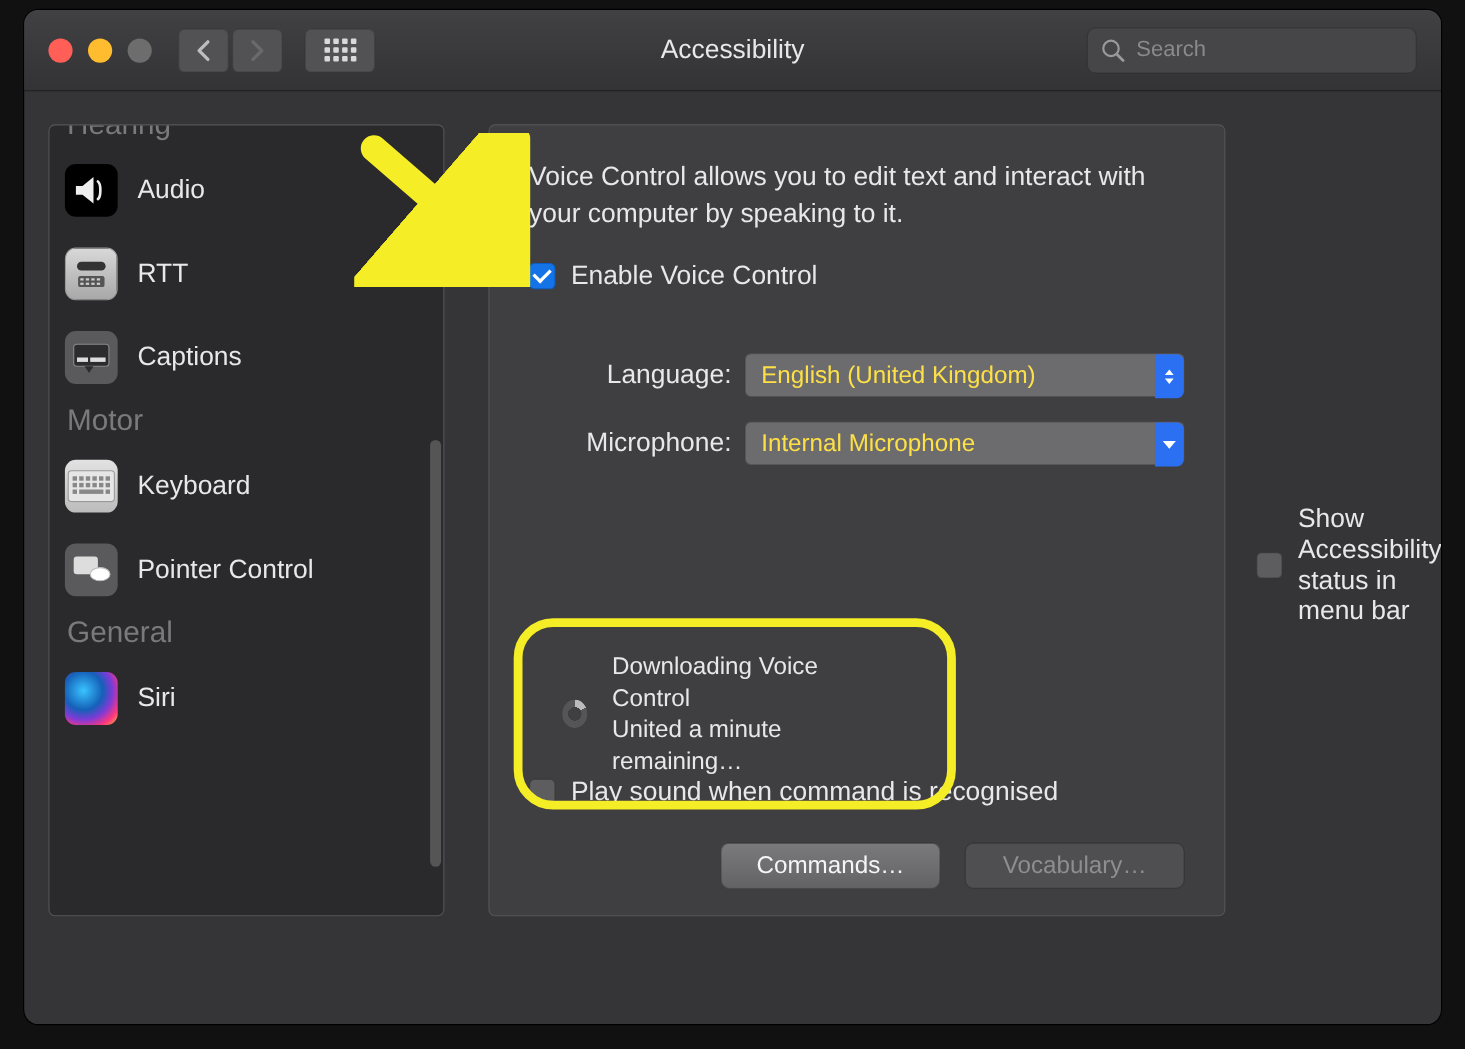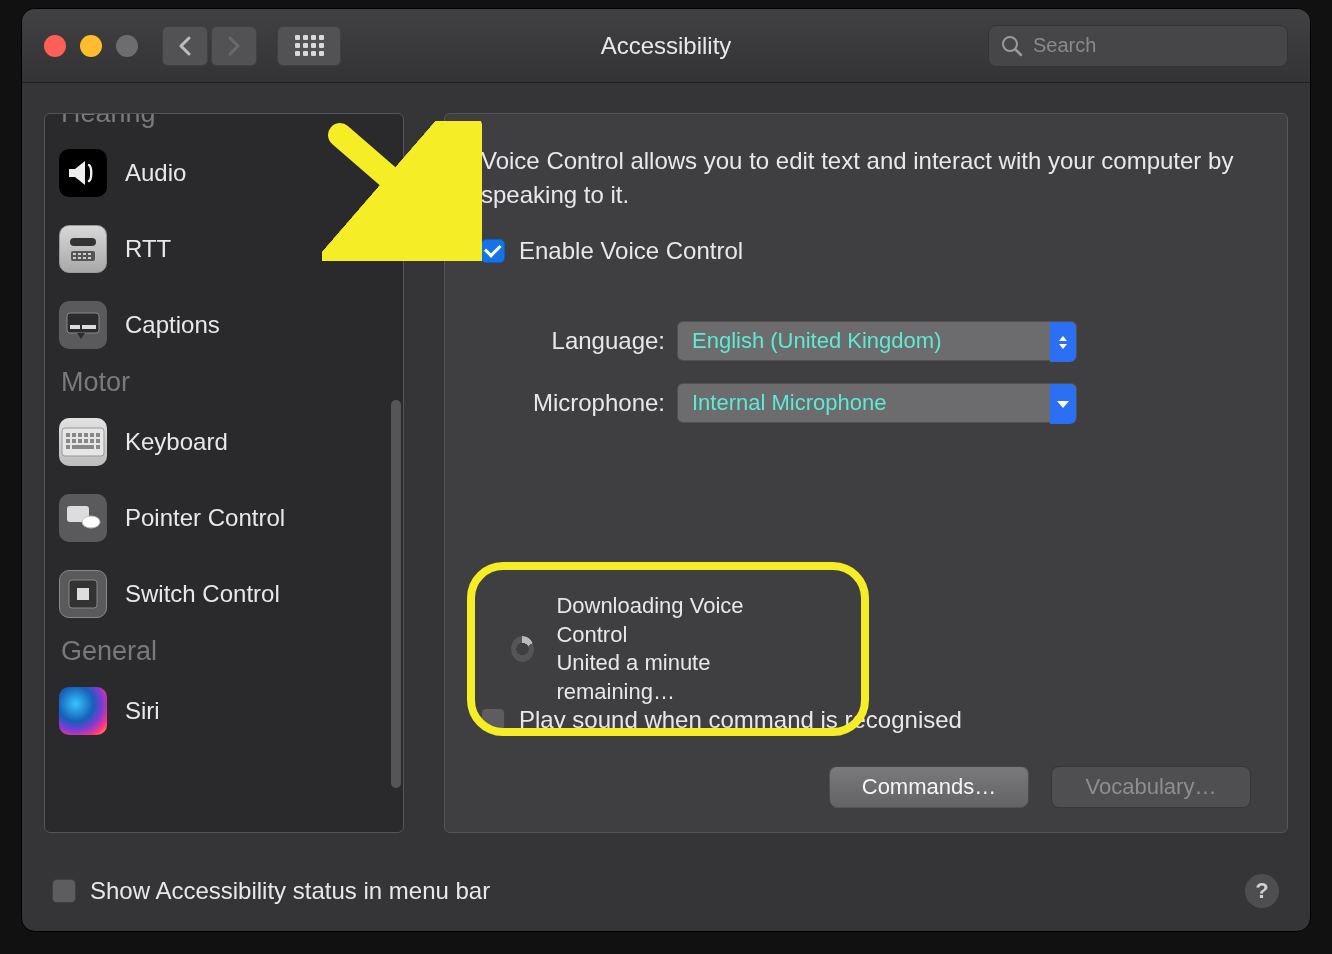--- a/index.html
+++ b/index.html
@@ -64,21 +64,21 @@
     width:300px;height:42px;background:#464648;border-radius:8px;border:1px solid rgba(0,0,0,.25);
     display:flex;align-items:center;padding:0 12px;color:var(--text-dim);
   }
   .search svg{margin-right:8px;flex:0 0 22px;}
   .search-input{
     flex:1;background:transparent;border:none;color:var(--text);font-size:20px;outline:none;
   }
   .search-input::placeholder{color:#8a8a8c;}
 
   
-  .body{flex:1;display:flex;flex-direction:column;padding:30px 22px 18px 22px;gap:20px;}
+  .body{flex:1;display:flex;padding:30px 22px 18px 22px;gap:20px;}
   .columns{flex:1;display:flex;gap:30px;min-height:0;}
 
   
   .sidebar-wrap{position:relative;width:370px;}
   .sidebar{
     width:360px;height:720px;background:var(--darkpanel);border:1px solid #555;border-radius:6px;
     overflow:hidden;position:relative;
   }
   .side-scroll{
     position:absolute;left:0;right:0;top:-20px;bottom:0;overflow:hidden;
@@ -121,21 +121,21 @@
     flex:0 0 24px;display:flex;align-items:center;justify-content:center;
   }
   .checkbox.checked{background:#1473e6;border-color:#0b5fc4;color:#fff;}
   .checkbox.checked::after{content:"";width:12px;height:7px;border-left:3px solid #fff;border-bottom:3px solid #fff;transform:rotate(-45deg) translate(1px,-2px);}
 
   .form-rows{display:flex;flex-direction:column;gap:22px;margin-bottom:auto;}
   .form-row{display:flex;align-items:center;}
   .form-label{width:196px;text-align:right;font-size:24px;padding-right:12px;}
   .select{
     width:400px;height:40px;background:var(--select);border-radius:6px;border:1px solid rgba(0,0,0,.25);
-    display:flex;align-items:center;padding:0 0 0 14px;font-size:22px;position:relative;color:#5eead4;
+    display:flex;align-items:center;padding:0 0 0 14px;font-size:22px;position:relative;color:#fde047;
   }
   .select-arrow{
     width:26px;height:40px;border-top-right-radius:6px;border-bottom-right-radius:6px;
     background:var(--blue);position:absolute;right:0;top:0;
     display:flex;align-items:center;justify-content:center;
   }
   .select-arrow .chev{width:0;height:0;border-left:4.5px solid transparent;border-right:4.5px solid transparent;}
   .select-arrow .up{border-bottom:5px solid #fff;margin-bottom:3px;}
   .select-arrow .down{border-top:5px solid #fff;}
   .select-arrow.single .down{border-top:7px solid #fff;border-left-width:6px;border-right-width:6px;}
@@ -305,29 +305,20 @@
             <div class="side-item">
               <div class="icon icon-pointer">
                 <svg width="40" height="40" viewBox="0 0 40 40">
                     <rect x="4" y="8" width="22" height="16" rx="3" fill="#ddd"></rect>
                     <ellipse cx="28" cy="24" rx="9" ry="6" fill="#fff" stroke="#bbb"></ellipse>
                   </svg>
               </div>
               <div class="label">Pointer Control</div>
             </div>
 
-            <div class="side-item">
-              <div class="icon icon-switch">
-                <svg width="36" height="36" viewBox="0 0 36 36">
-                    <rect x="4" y="4" width="28" height="28" rx="3" fill="#333" stroke="#888"></rect>
-                    <rect x="12" y="12" width="12" height="12" fill="#ddd"></rect>
-                  </svg>
-              </div>
-              <div class="label">Switch Control</div>
-            </div>
 
             <div class="section-header">General</div>
 
             <div class="side-item">
               <div class="icon icon-siri"></div>
               <div class="label">Siri</div>
             </div>
 
           </div>
           <div class="scrollbar"></div>

